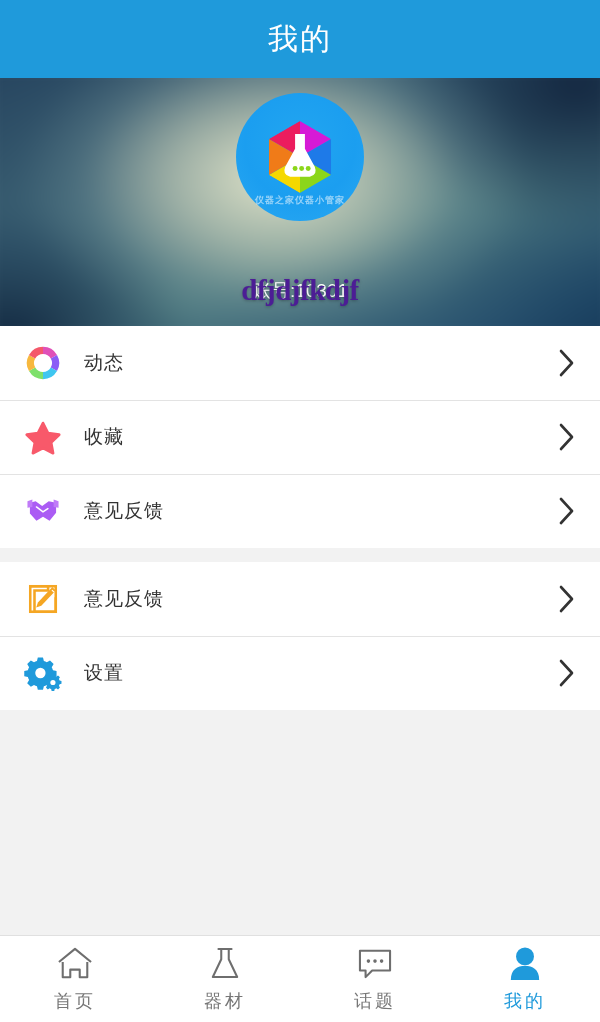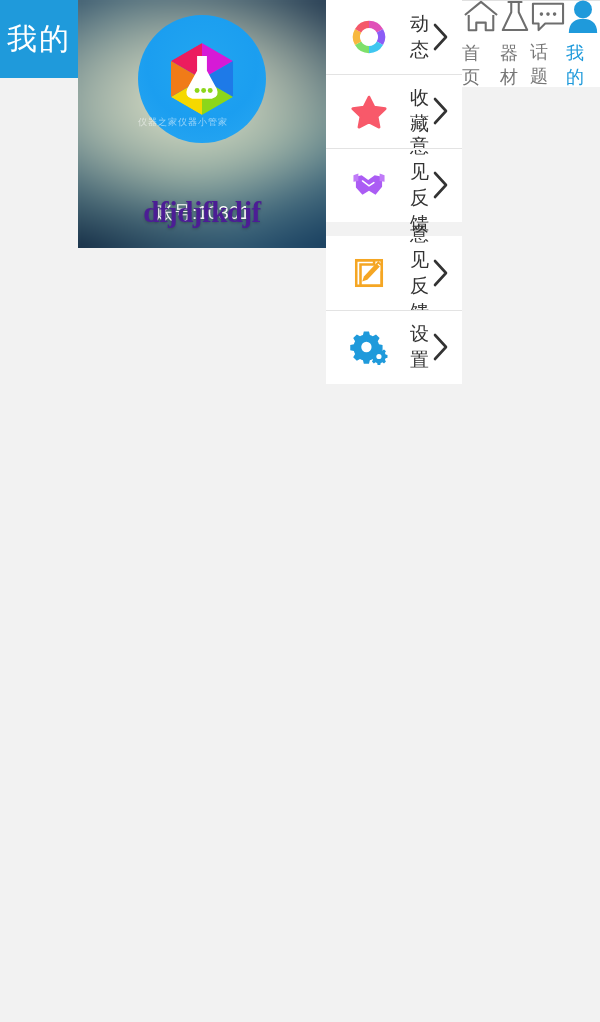--- a/index.html
+++ b/index.html
@@ -5,21 +5,21 @@
   * { box-sizing: border-box; margin: 0; padding: 0; }
   html, body {
     width: 600px; height: 1022px;
     font-family: "Liberation Sans", "DejaVu Sans", sans-serif;
     background: #f2f2f2;
     overflow: hidden;
   }
   .app {
     position: relative;
     width: 600px; height: 1022px;
-    display: flex; 
+    display: flex; flex-direction: column;
     background: #f2f2f2;
   }
 
   
   .header {
     height: 78px; flex: 0 0 78px;
     background: #1f9adb;
     display: flex; align-items: center; justify-content: center;
   }
   .header-title {
@@ -53,24 +53,26 @@
   }
   .avatar {
     width: 128px; height: 128px; border-radius: 50%;
     background: radial-gradient(circle at 50% 40%, #22a6f0 0%, #1b9ef0 55%, #2aa8f2 100%);
     position: relative; overflow: hidden;
     display: flex; align-items: center; justify-content: center;
   }
   .avatar svg { display: block; }
   .avatar-watermark {
     position: absolute; left: 0; right: 0; bottom: 14px;
+    text-align: center;
     font-size: 9px; color: rgba(255,255,255,0.55);
     letter-spacing: 1px;
     filter: blur(0.7px);
     white-space: nowrap;
+    font-weight: bold;
   }
   .profile-name {
     margin-top: 14px;
     color: #ffffff;
     font-size: 26px;
     text-shadow: 0 1px 3px rgba(0,0,0,0.22);
     font-weight: 400;
   }
   .profile-sub {
     position: relative;

